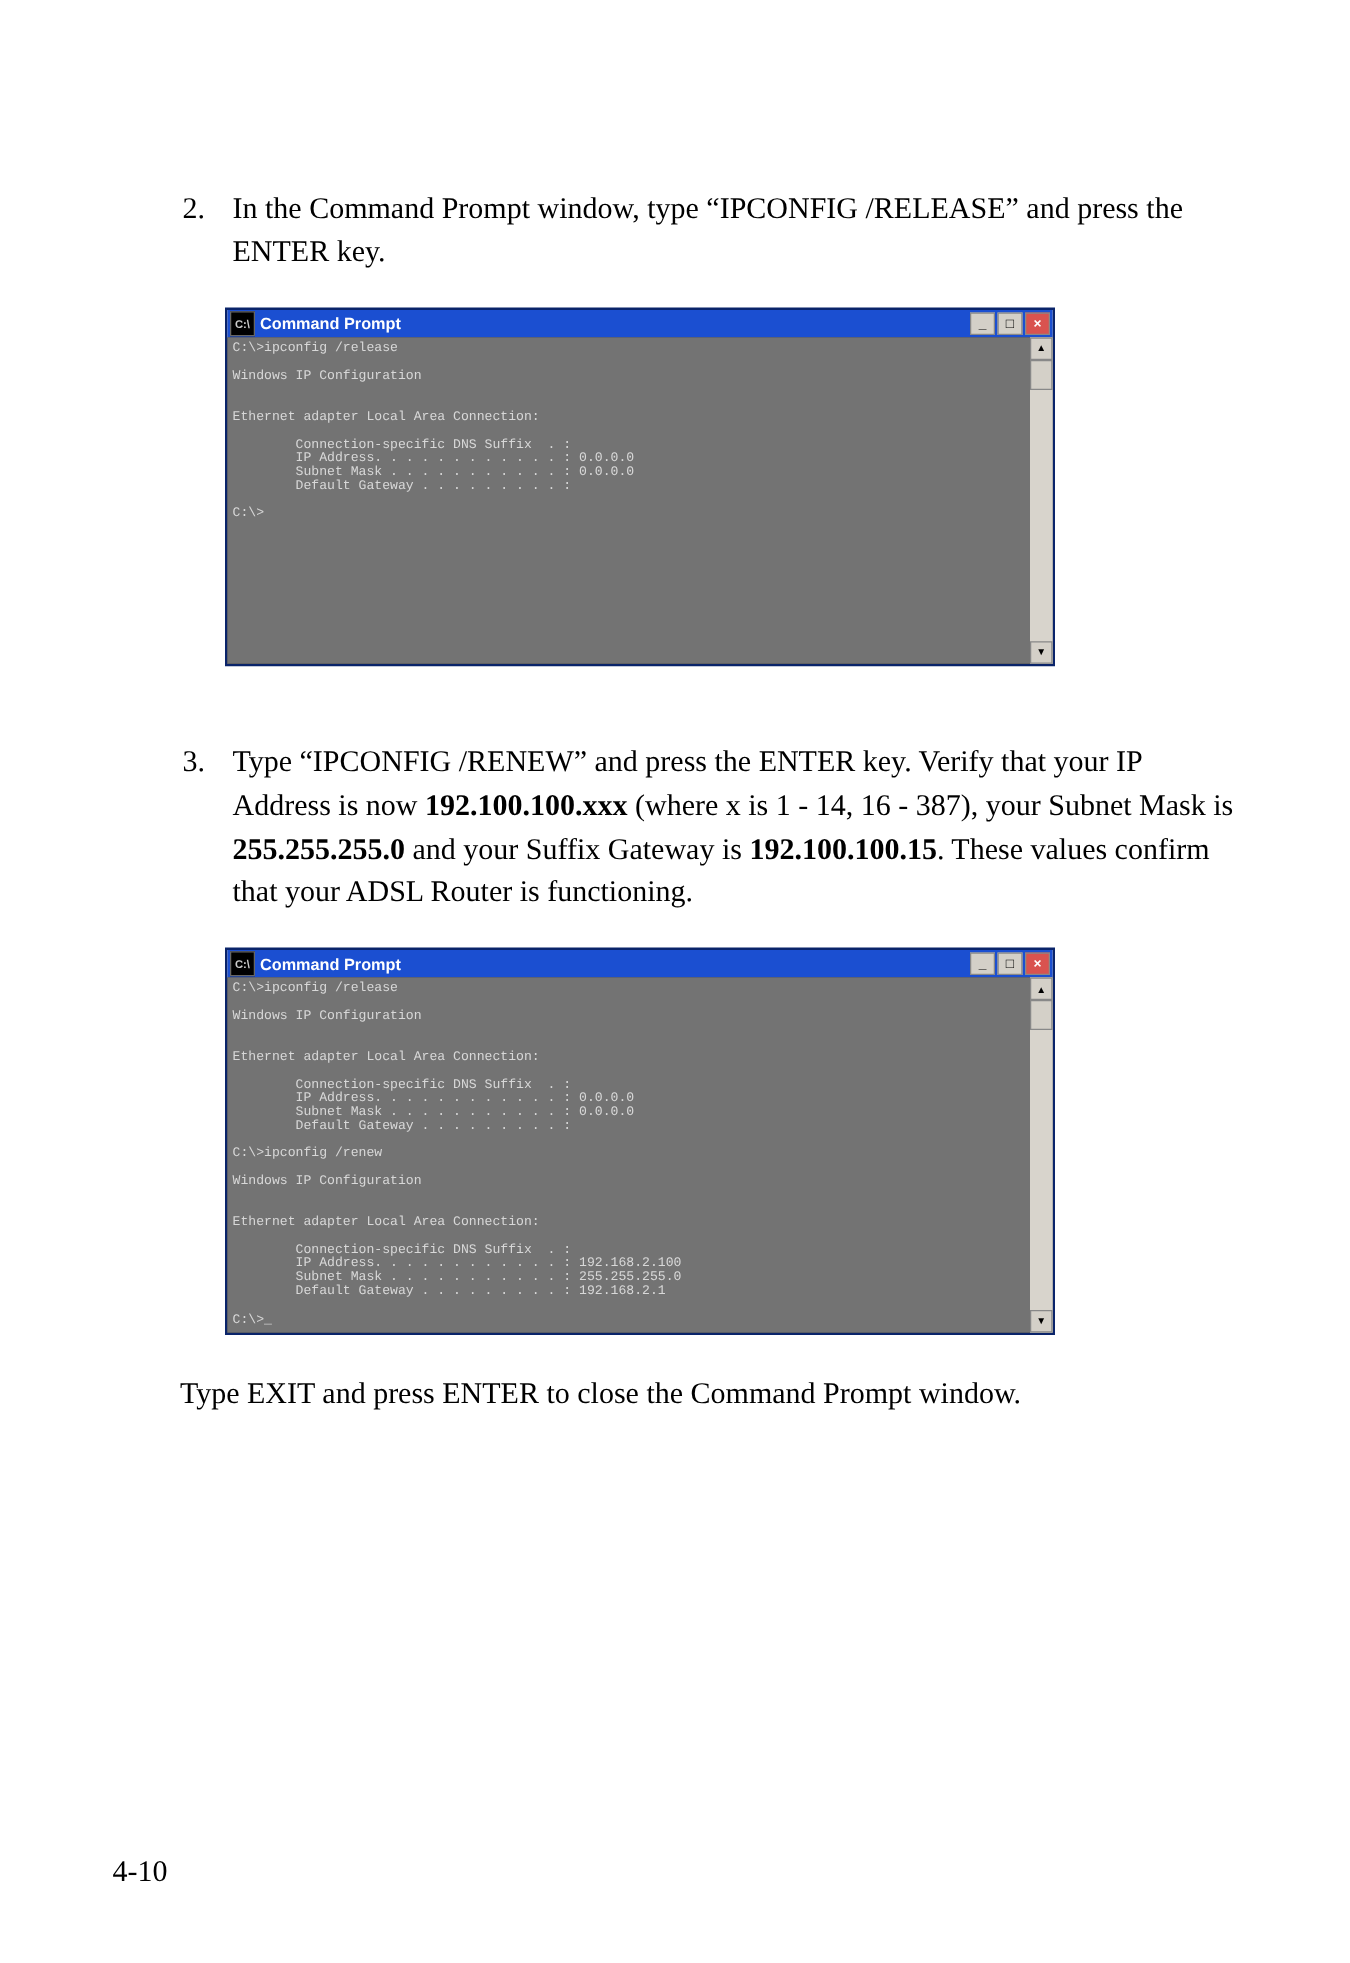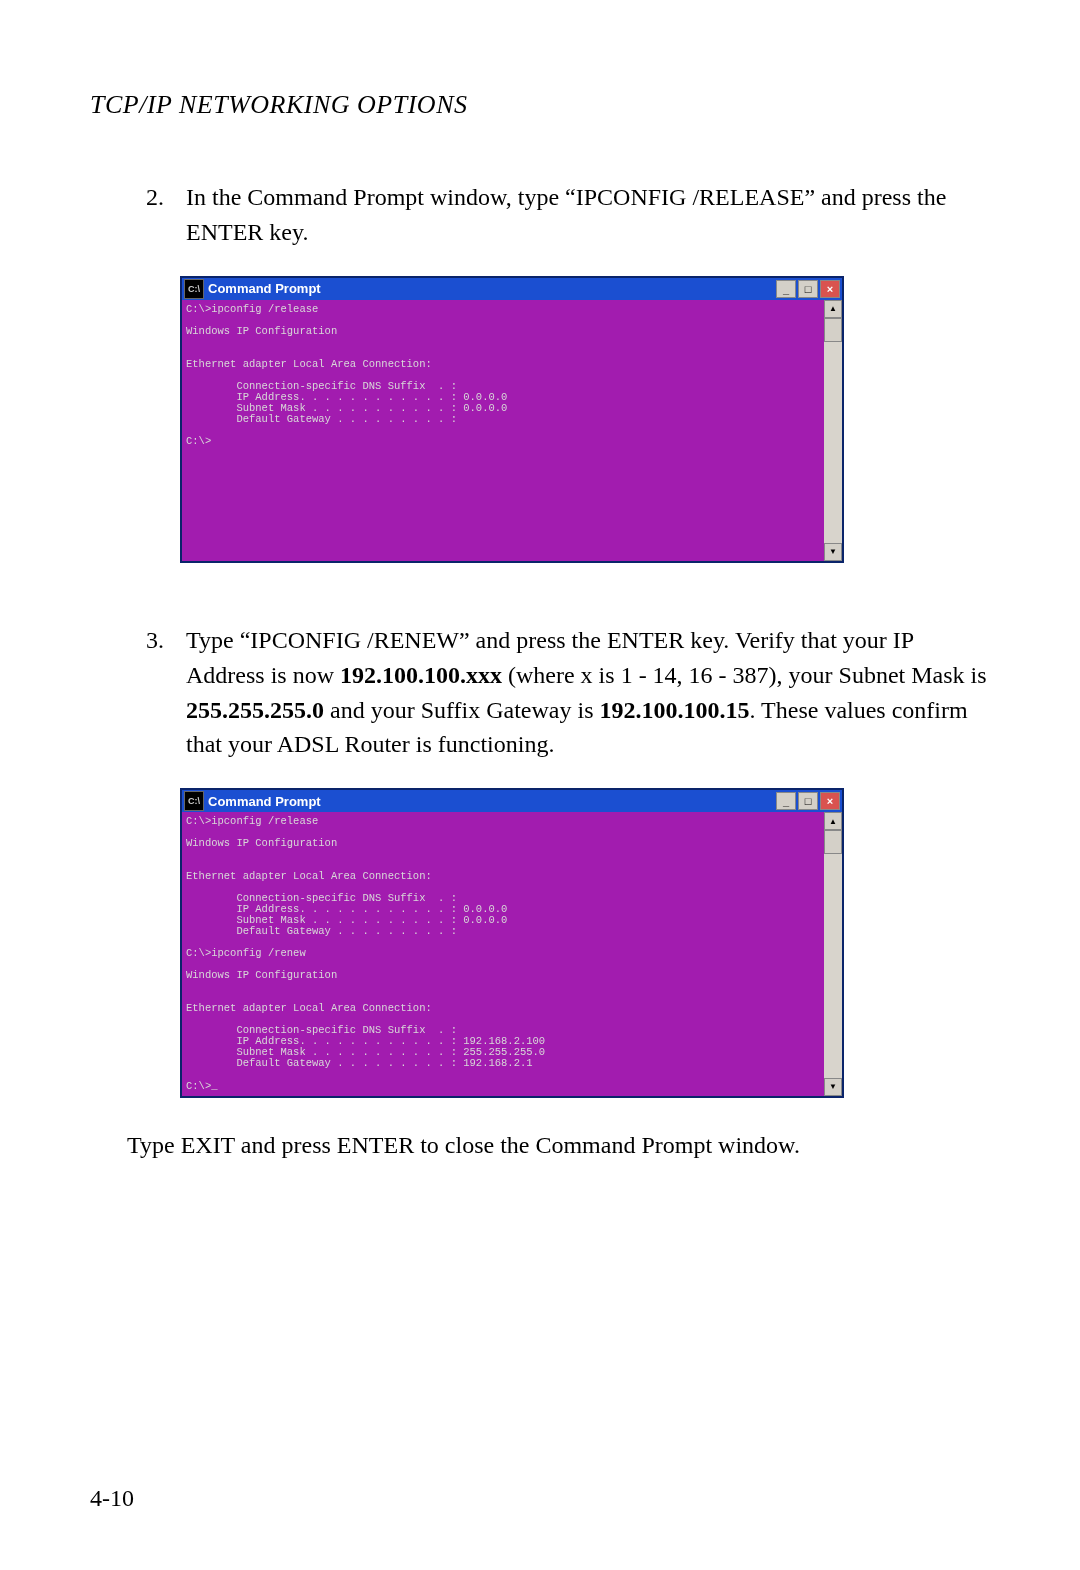--- a/index.html
+++ b/index.html
@@ -66,21 +66,21 @@
     font-size:11px;
     display:flex;align-items:center;justify-content:center;
     border:1px solid #888;
     font-family: Arial, sans-serif;
     font-weight:bold;
   }
   .cmd-btn.close { background:#d9534f; color:#fff; }
   .cmd-content-wrap { display:flex; background:#000; }
   .cmd-content {
     flex:1;
-    background:#a21caf;
+    background:#737373;
     color:#d8d8d8;
     font-family: "Courier New", monospace;
     font-size: 10.5px;
     line-height: 1.05;
     padding: 4px 4px;
     white-space: pre;
     overflow:hidden;
   }
   .cmd-scroll {
     width:18px;
@@ -100,28 +100,27 @@
   .page-num {
     position: absolute;
     bottom: 58px;
     left: 90px;
     font-size: 24px;
   }
   .para {
     margin-top: 30px;
     font-size: 24px;
     line-height: 1.45;
-    margin-left: 37px;
+    margin-left: 54px;
   }
 </style>
 </head>
 <body>
 <div class="page">
 
-<div class="section-title">TCP/IP NETWORKING OPTIONS</div>
 
 <div class="num-item">
   <div class="num">2.</div>
   <div class="txt">In the Command Prompt window, type “IPCONFIG /RELEASE” and press the ENTER key.</div>
 </div>
 
 <div class="cmd-window">
   <div class="cmd-titlebar">
     <div class="cmd-icon">C:\</div>
     <div class="cmd-title-text">Command Prompt</div>

